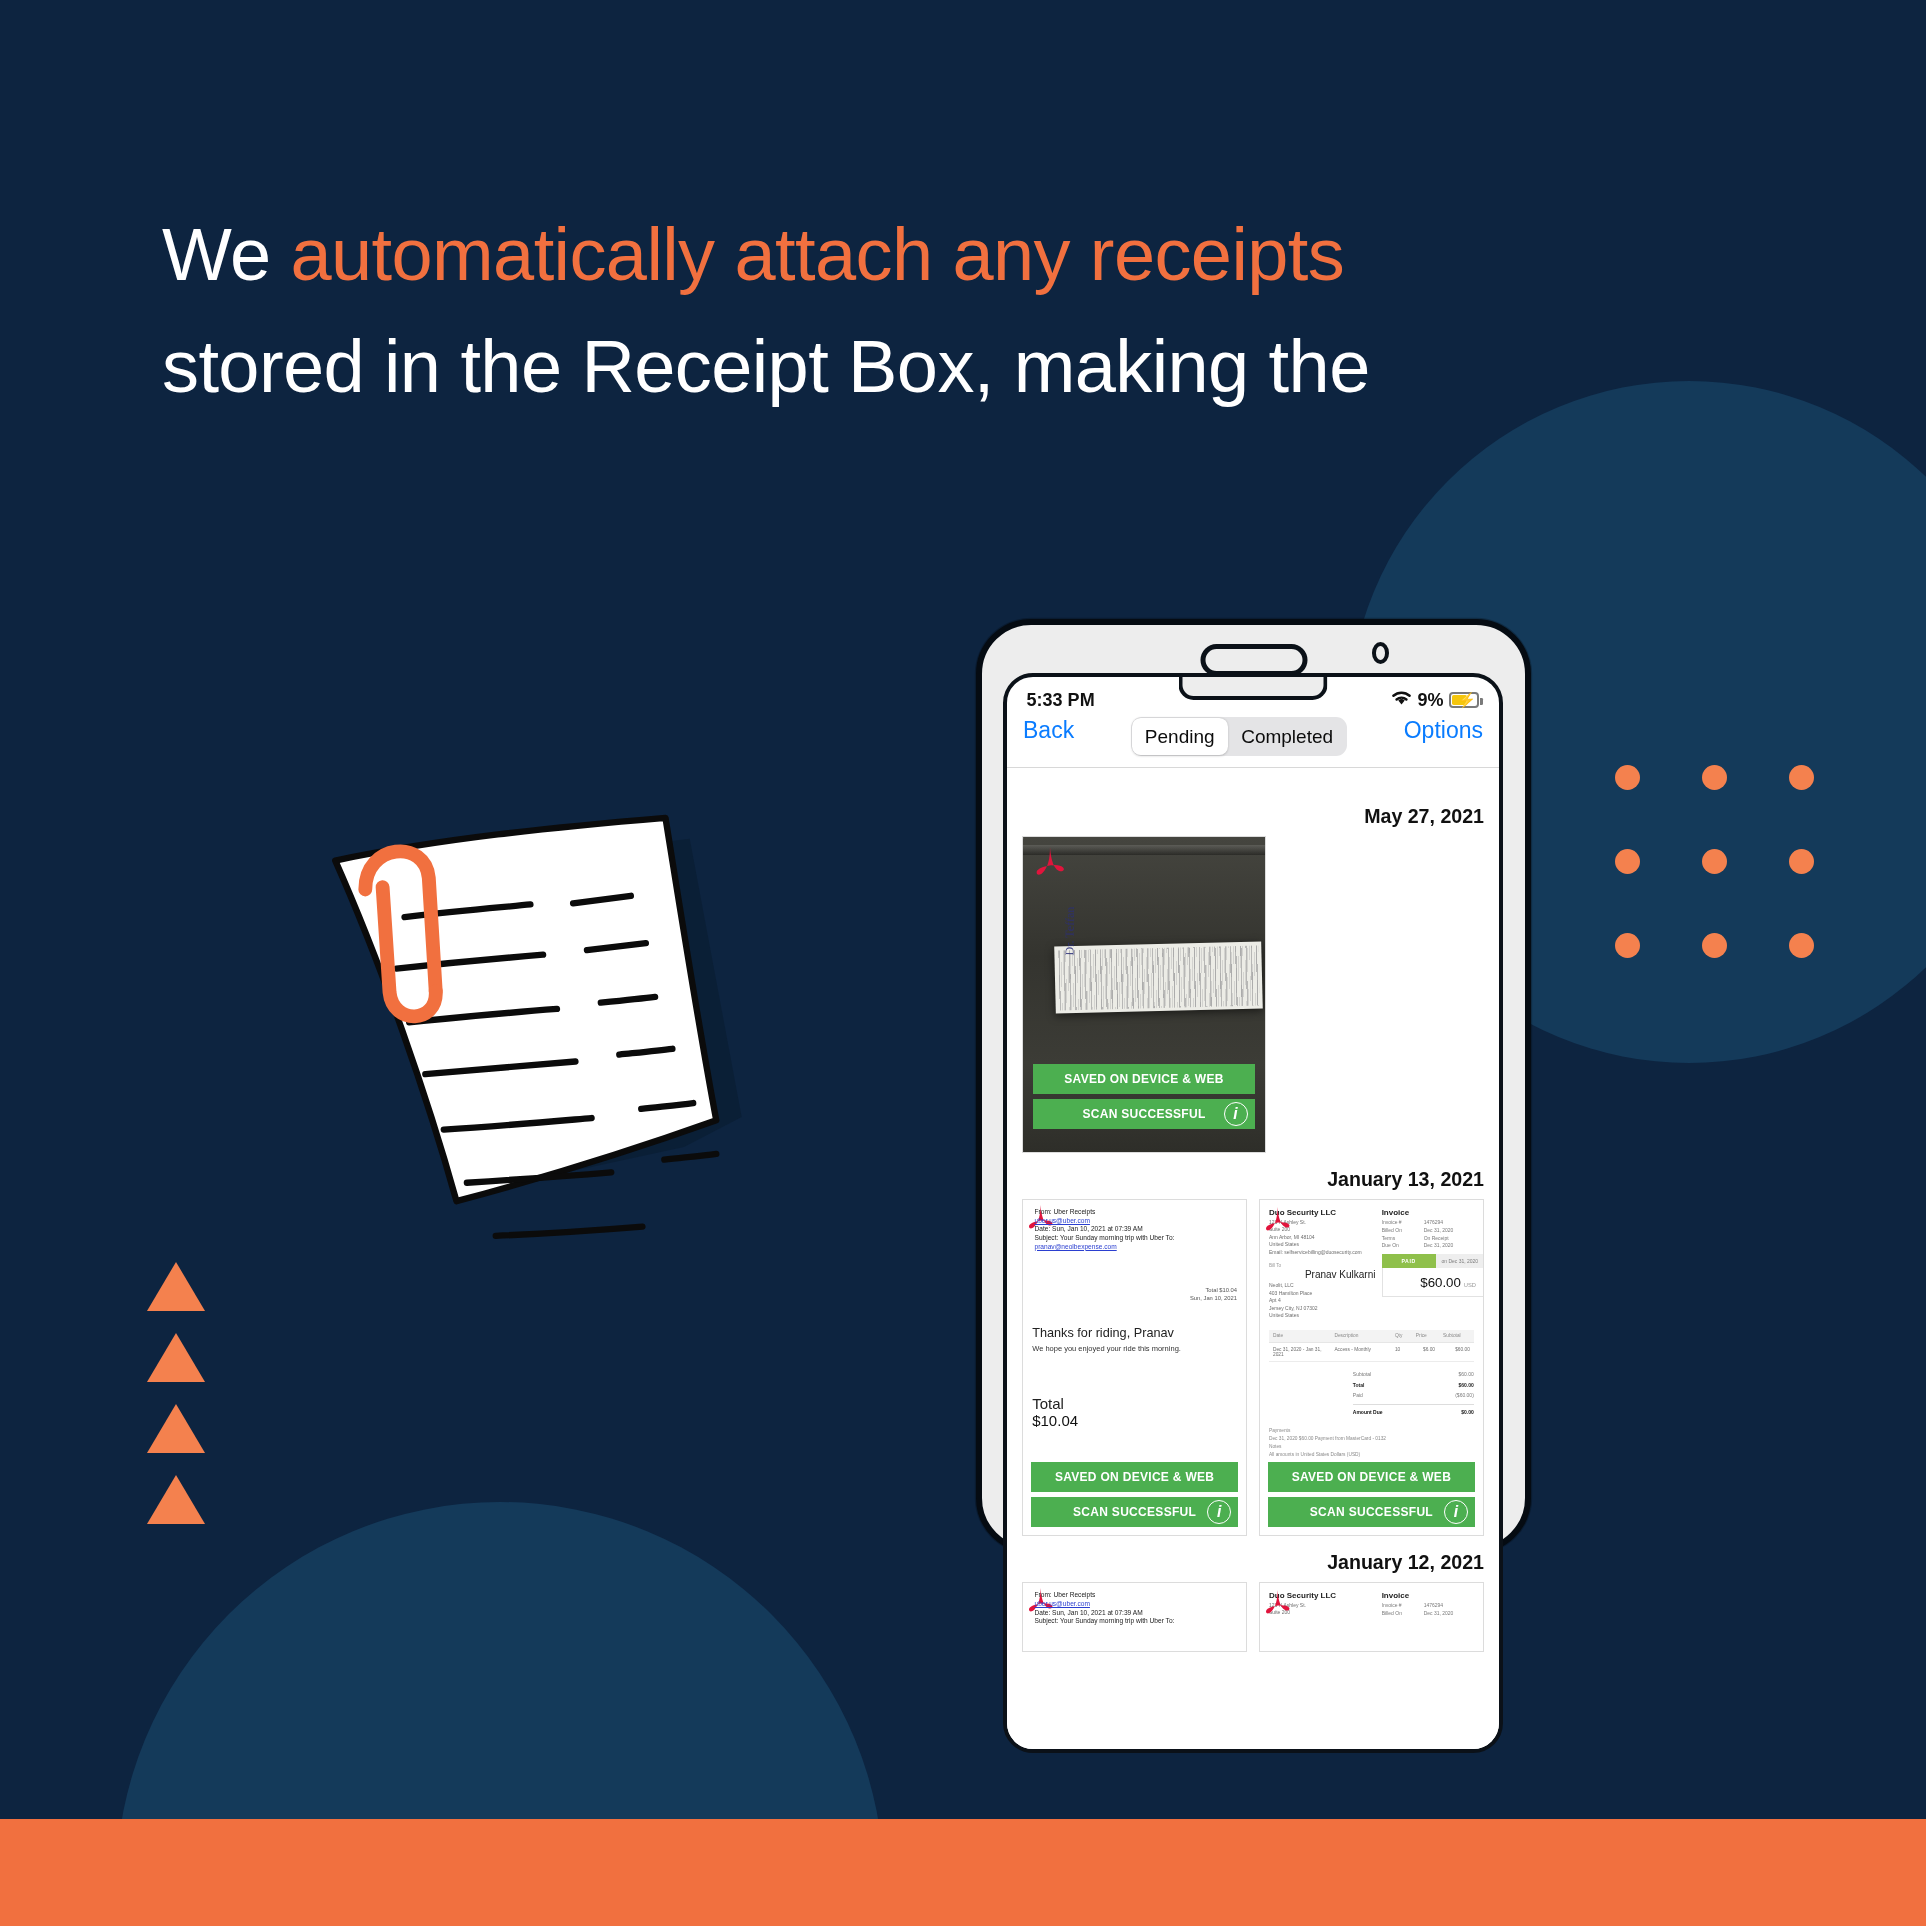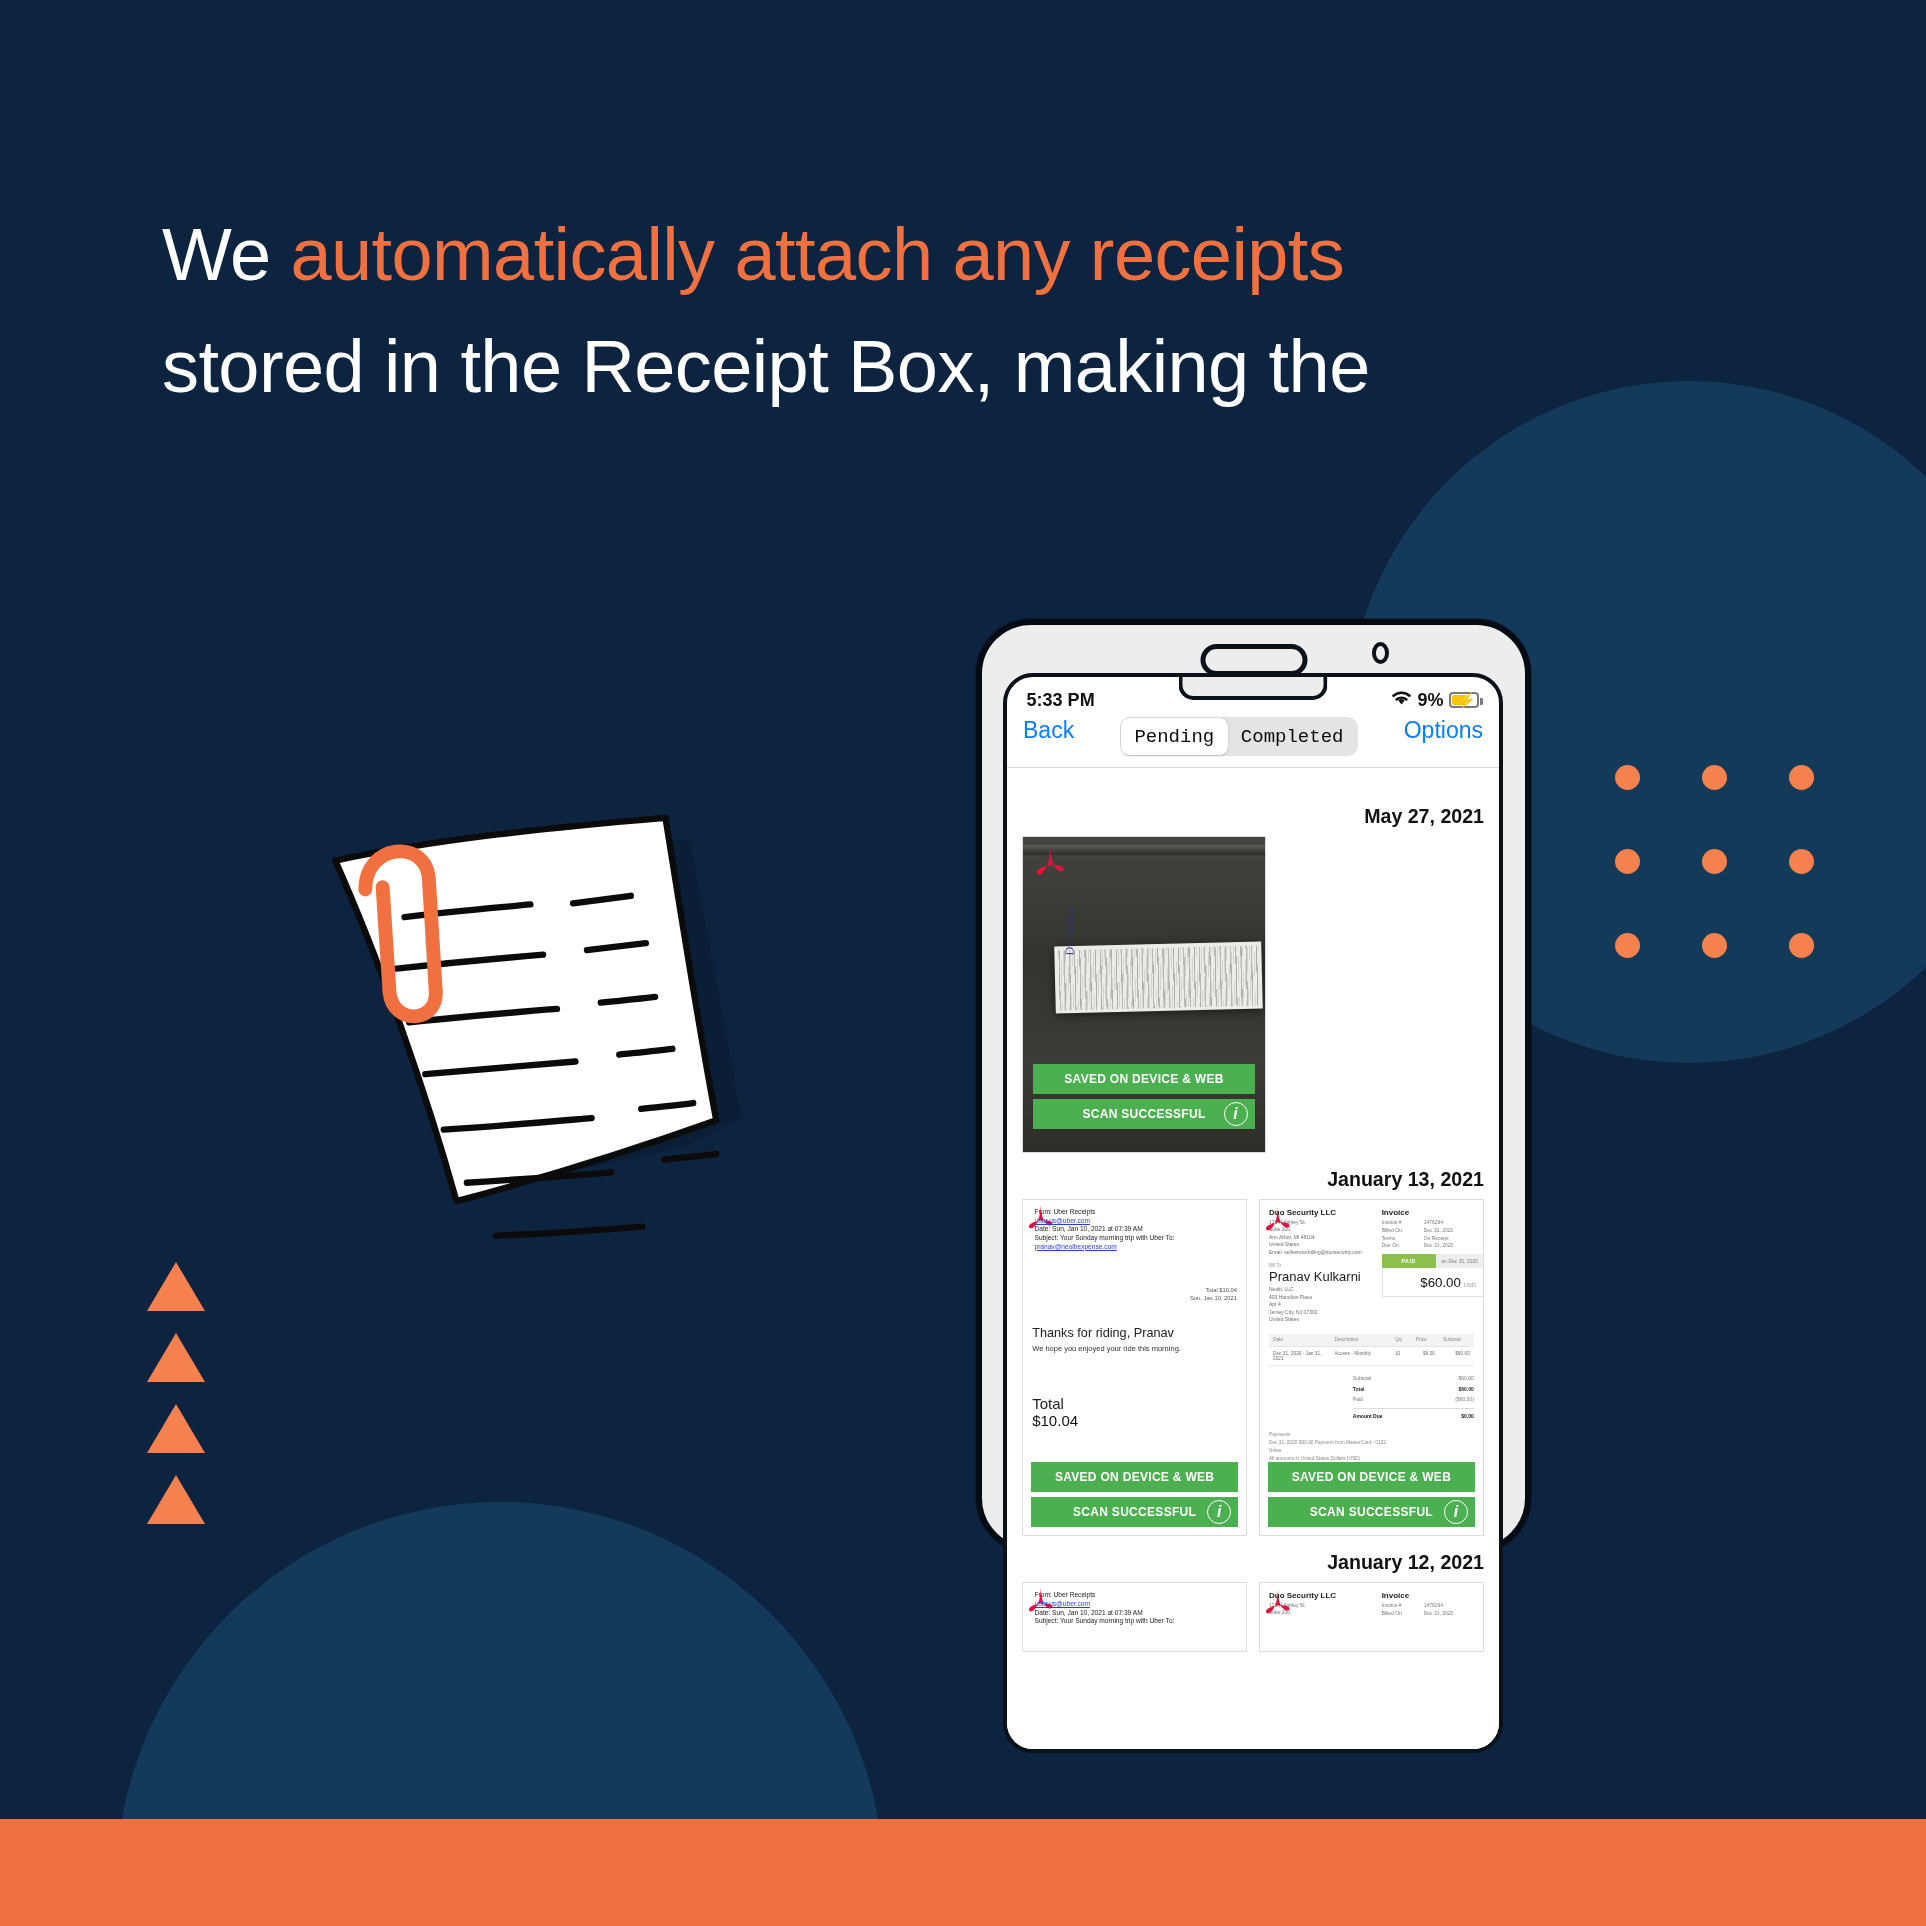--- a/index.html
+++ b/index.html
@@ -109,21 +109,21 @@
   }
   .batt-fill { position: absolute; left: 0.6px; top: 0.6px; bottom: 0.6px; width: 56%; background: #f5c60d; border-radius: 1.7px; }
   .bolt { position: absolute; left: 7px; top: -1.7px; font-size: 14.4px; color: #111; line-height: 1; }
 
   .navbar {
     display: flex; justify-content: space-between;
     padding: 2.3px 16px 10.4px 16px; border-bottom: 1.2px solid #d8d8d8;
   }
   .nav-link { color: #0a7cff; font-size: 23px; font-weight: 400; }
   .segctl {
-    display: flex; background: #e4e4e6; border-radius: 11px; padding: 1px; gap: 0; font-family: Liberation Mono, monospace;
+    display: flex; background: #e4e4e6; border-radius: 11px; padding: 1px; gap: 0;
   }
   .seg { font-size: 19px; color: #0c0c0c; padding: 7.5px 13.3px; border-radius: 8.7px; }
   .seg.active { background: #ffffff; box-shadow: 0 0.6px 2.3px rgba(0,0,0,.2); }
 
   .feed { position: absolute; left: 0; right: 0; top: 113px; bottom: 0; padding: 0 15px; background: #fff; overflow: hidden; }
   .date-hd { font-size: 19.6px; font-weight: 700; color: #111; margin: 15px 0 8px 2.3px; text-align: right; }
 
   .card-row { display: flex; gap: 11.6px; }
   .card {
     background: #fff; border: 1.2px solid #dcdcdc; position: relative; overflow: hidden;
@@ -195,21 +195,21 @@
 
   
   .inv { position: relative; height: 262px; padding: 8px 9.2px 0 9.2px; font-size: 5.5px; color: #444; }
   .inv.short { height: 68px; overflow: hidden; }
   .inv-top { display: flex; justify-content: space-between; }
   .inv-co { font-size: 8px; font-weight: 700; color: #222; margin-bottom: 1.7px; }
   .inv-lines { line-height: 1.5; color: #6d6d6d; font-size: 5px; }
   .inv-title { font-size: 8px; font-weight: 700; color: #222; margin-bottom: 2.3px; }
   .inv-meta { display: grid; grid-template-columns: 42px auto; row-gap: 1.7px; font-size: 5px; color: #7a7a7a; }
   .billto-lbl { font-size: 4.6px; color: #9a9a9a; margin-top: 7px; }
-  .billto-name { font-size: 13px; color: #222; margin: 1.2px 0 1.7px 0; }
+  .billto-name { font-size: 10px; color: #222; margin: 1.2px 0 1.7px 0; text-align: right; }
   .paid-box { width: 133px; margin-top: 5.8px; }
   .paid-row { display: flex; }
   .paid-tag { background: #8fc04b; color: #fff; font-size: 5.2px; font-weight: 700; letter-spacing: 0.6px; padding: 4px 0; width: 54px; text-align: center; }
   .paid-when { background: #eee; color: #7c7c7c; font-size: 5px; padding: 4px 0 4px 5.8px; flex: 1; }
   .paid-amt { border: 0.6px solid #e2e2e2; border-top: none; text-align: center; padding: 6.4px 0; }
   .paid-amt b { font-size: 13.3px; color: #111; font-weight: 400; }
   .paid-amt span { font-size: 5.8px; color: #9a9a9a; margin-left: 2.9px; }
   .inv-tbl { width: 100%; border-collapse: collapse; margin-top: 10.4px; font-size: 4.8px; }
   .inv-tbl th { background: #f3f3f3; color: #8a8a8a; font-weight: 400; text-align: left; padding: 3.5px 4px; border-bottom: 0.6px solid #e6e6e6; }
   .inv-tbl td { padding: 4px; color: #6d6d6d; vertical-align: top; border-bottom: 0.6px solid #ececec; }

